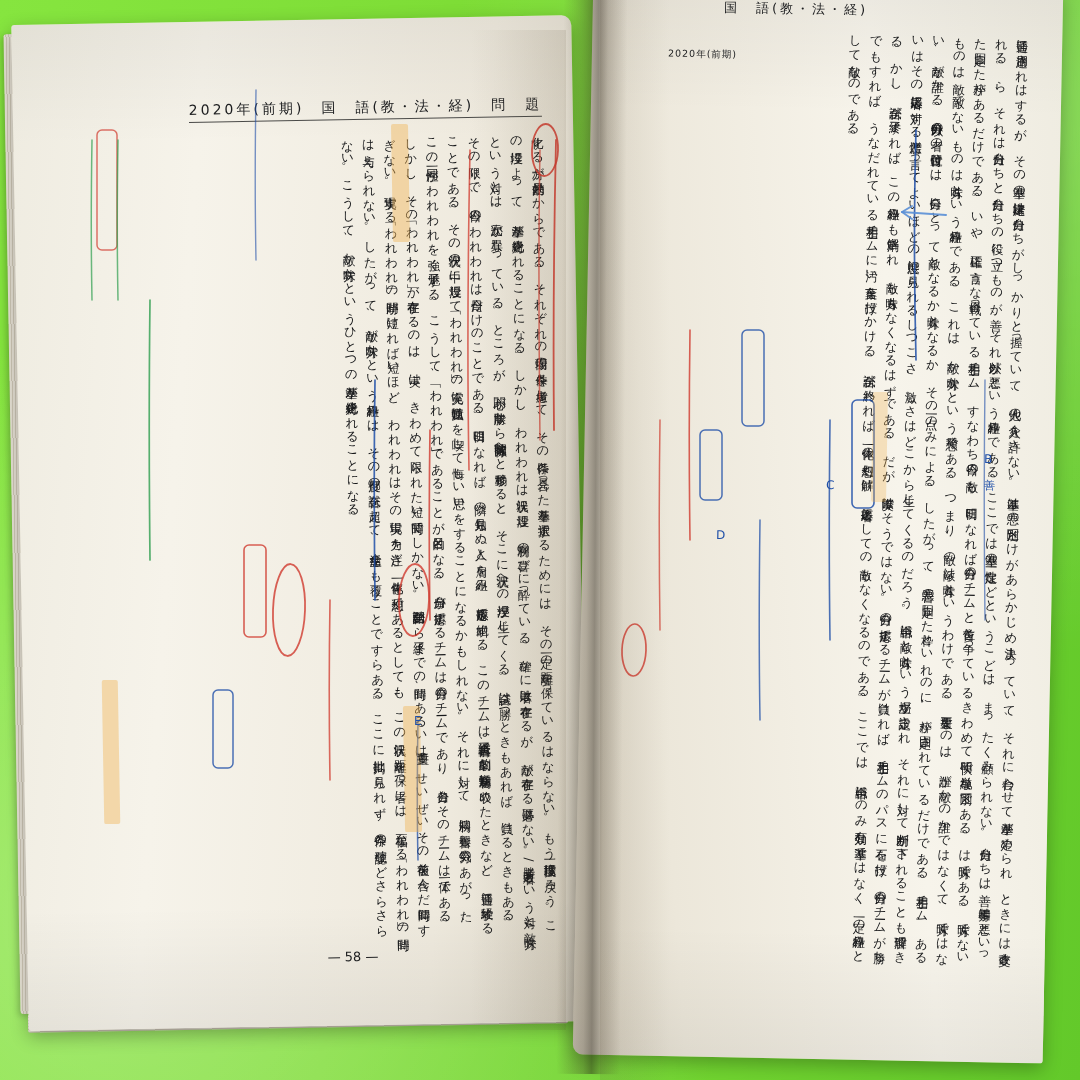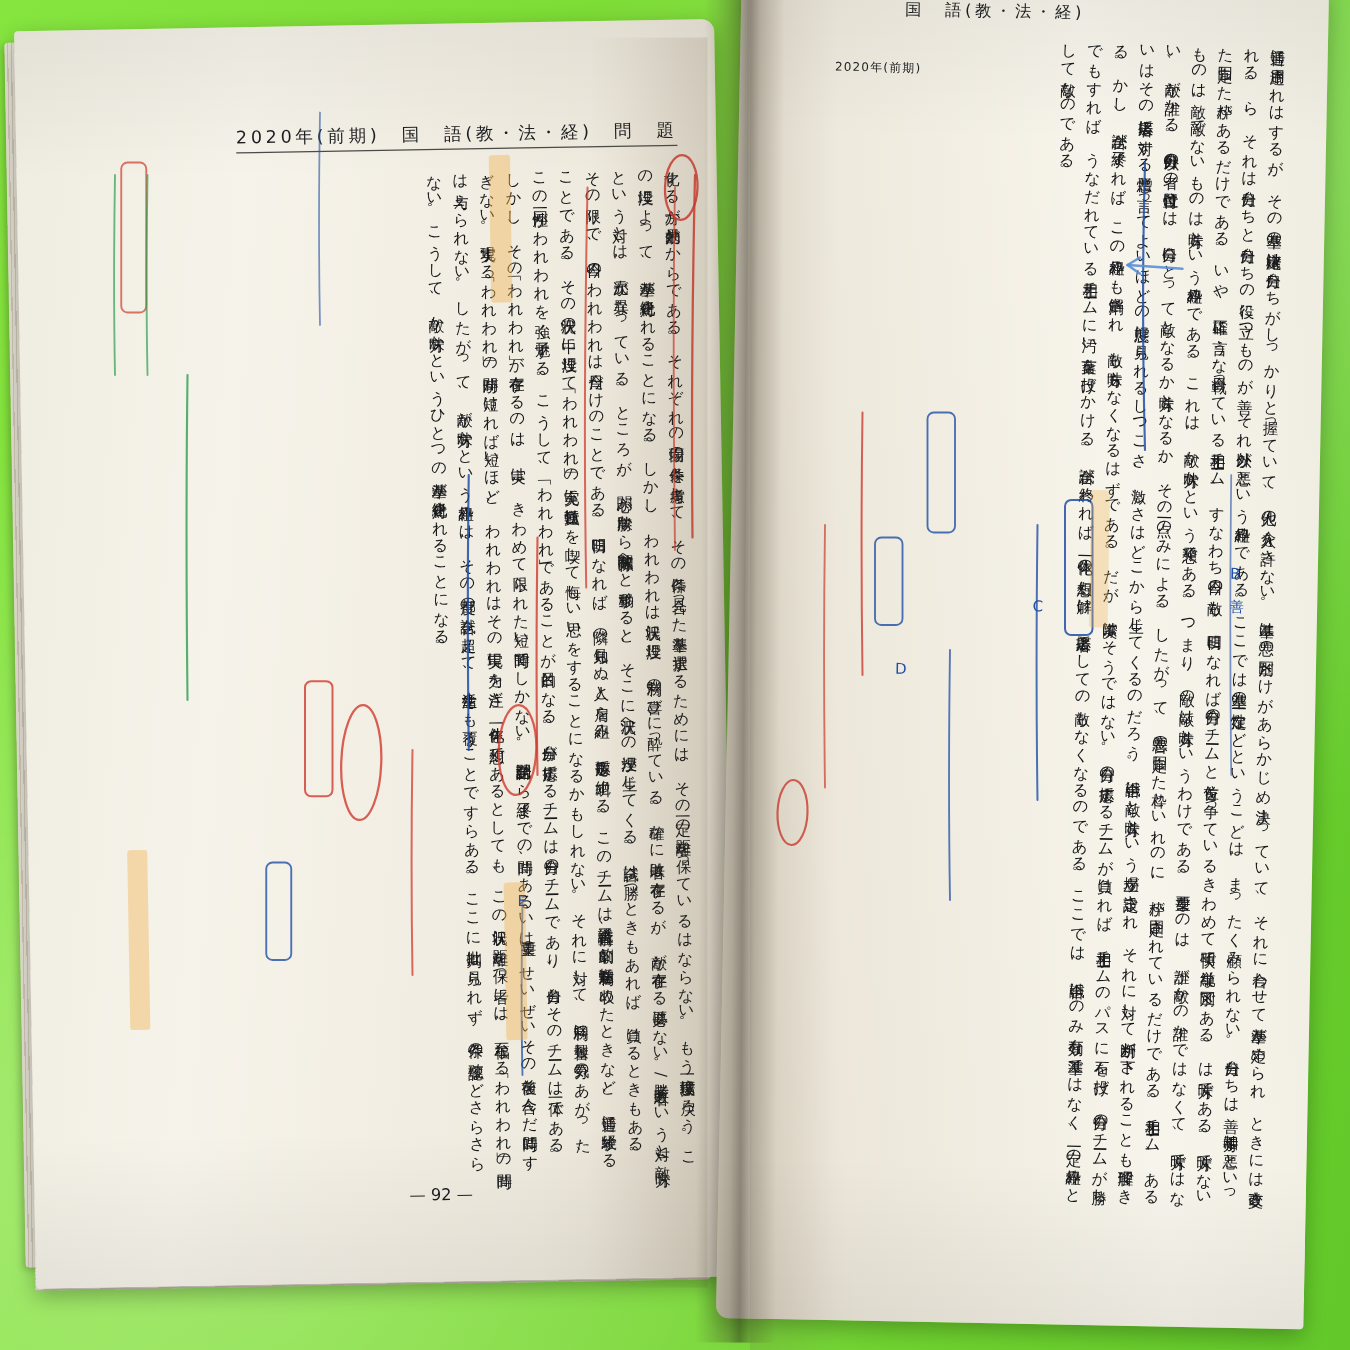--- a/index.html
+++ b/index.html
@@ -103,21 +103,21 @@
     <div class="edge-bottom"></div>
     <div class="edge-right"></div>
 
     <div class="page page-left">
       <div class="paper-tex"></div>
 
       <div class="hdr hdr-left">2020年(前期)　国　語(教・法・経)　問　題</div>
 
       <div class="content">化する方が効果的だからである。それぞれの場面の条件を考慮して、その条件に見合った基準を選択するためには、その一定の距離を保っているはならない。もう一度球技場に戻ろう。この埋没によって、基準が絶対化されることになる。しかし、われわれは状況に埋没し、勝利の喜びに酔っている。確かに敗者は存在するが、敵が存在する必要はない。勝者/敗者という対と敵/味方という対とは、次元が異なっている。ところが、関心が勝敗から敵味方関係へと移動すると、そこに状況への埋没が生じてくる。試合は勝つときもあれば、負けるときもある。その限りで、今日のわれわれは今日だけのことである。明日になれば、隣の見知らぬ人と肩を組み、応援歌を絶叫する。このチームは試合終了直前、劇的な逆転勝利を収めたときなど、普通に経験することである。その状況の中に埋没して「われわれ」の充実に逆転負けを喫して悔しい思いをすることになるかもしれない。それに対して、勝利に興奮し気分のあがった、この同一性がわれわれを強く魅了する。こうして、「われわれ」であることが目的となる。自分が応援するチームは自分のチームであり、自分とそのチームは一体である。しかし、その「われわれ」が存在するのは、実は、きわめて限られた短い時間でしかない。試合開始から終了までの時間、あるいは、せいぜいその前後を含んだ時間にすぎない。実現する「われわれ」の時間が短ければ短いほど、われわれはその実現に力を注ぎ、一体化を幻想であるとしても、この状況に距離を保つ者には、至福なる「われわれ」の時間は与えられない。したがって、敵が味方かという枠組みは、その都度の試合を超えて、全生活をも覆うことですらある。ここに批判は見られず、条件の確認などさらさらない。こうして、敵か味方かというひとつの基準が絶対化されることになる。</div>
 
-      <div class="folio folio-left">— 92 —</div>
+      <div class="folio folio-left">— 58 —</div>
     </div>
 
     <div class="page page-right">
       <div class="paper-tex"></div>
 
       <div class="content">普通に適用されはするが、その基準の決定権は自分たちがしっかりと握っていて、他人の介入を許さない。基準は悪の区別だけがあらかじめ決まっていて、それに合わせて基準が定められ、ときには改変される。ら、それは自分たちと自分たちの役に立つものが善、それ以外が悪という枠組みである。ここでは基準の一定性などというこどは、まったく顧みられない。自分たちは善、相手方は悪といった固定した枠があるだけである。いや、正確に言うな今日戦っている相手チーム、すなわち今日の敵も、明日になれば自分のチームと首位を争っているきわめて明快で単純な区別である。は味方である。味方でないものは敵、敵でないものは味方という枠組みである。これは、敵か味方かという発想である。つまり、敵の敵は味方というわけである。重要なのは、誰が敵かの誰かではなくて、味方ではない、敵が誰かる。自分以外の者の位置付けは、自分にとって敵となるか味方となるか、その一点のみによる。したがって、善悪の固定した枠といれのに、枠が固定されているだけである。相手チーム、あるいはその応援者に対する憎悪と言ってよいほどの態度に見られるしつこさ、激しさはどこから生じてくるのだろう。試合中に敵と味方という立場が設定され、それに対して判断が下されることも理解できる。かし、試合が終了すれば、この枠組みも解消され、敵も味方もなくなるはずである。だが、実際はそうではない。自分の応援するチームが負ければ、相手チームのパスに石を投げ、自分のチームが勝ちでもすれば、うなだれている相手チームに汚い言葉を投げかける。試合が終われば、一体化の幻想も解け、応援者としての敵もなくなるのである。ここでは、試合中にのみ有効な基準ではなく、一定の枠組みとして敵なのである。</div>
 
     </div>
 
     <div class="hdr hdr-right-a">2020年(前期)</div>

